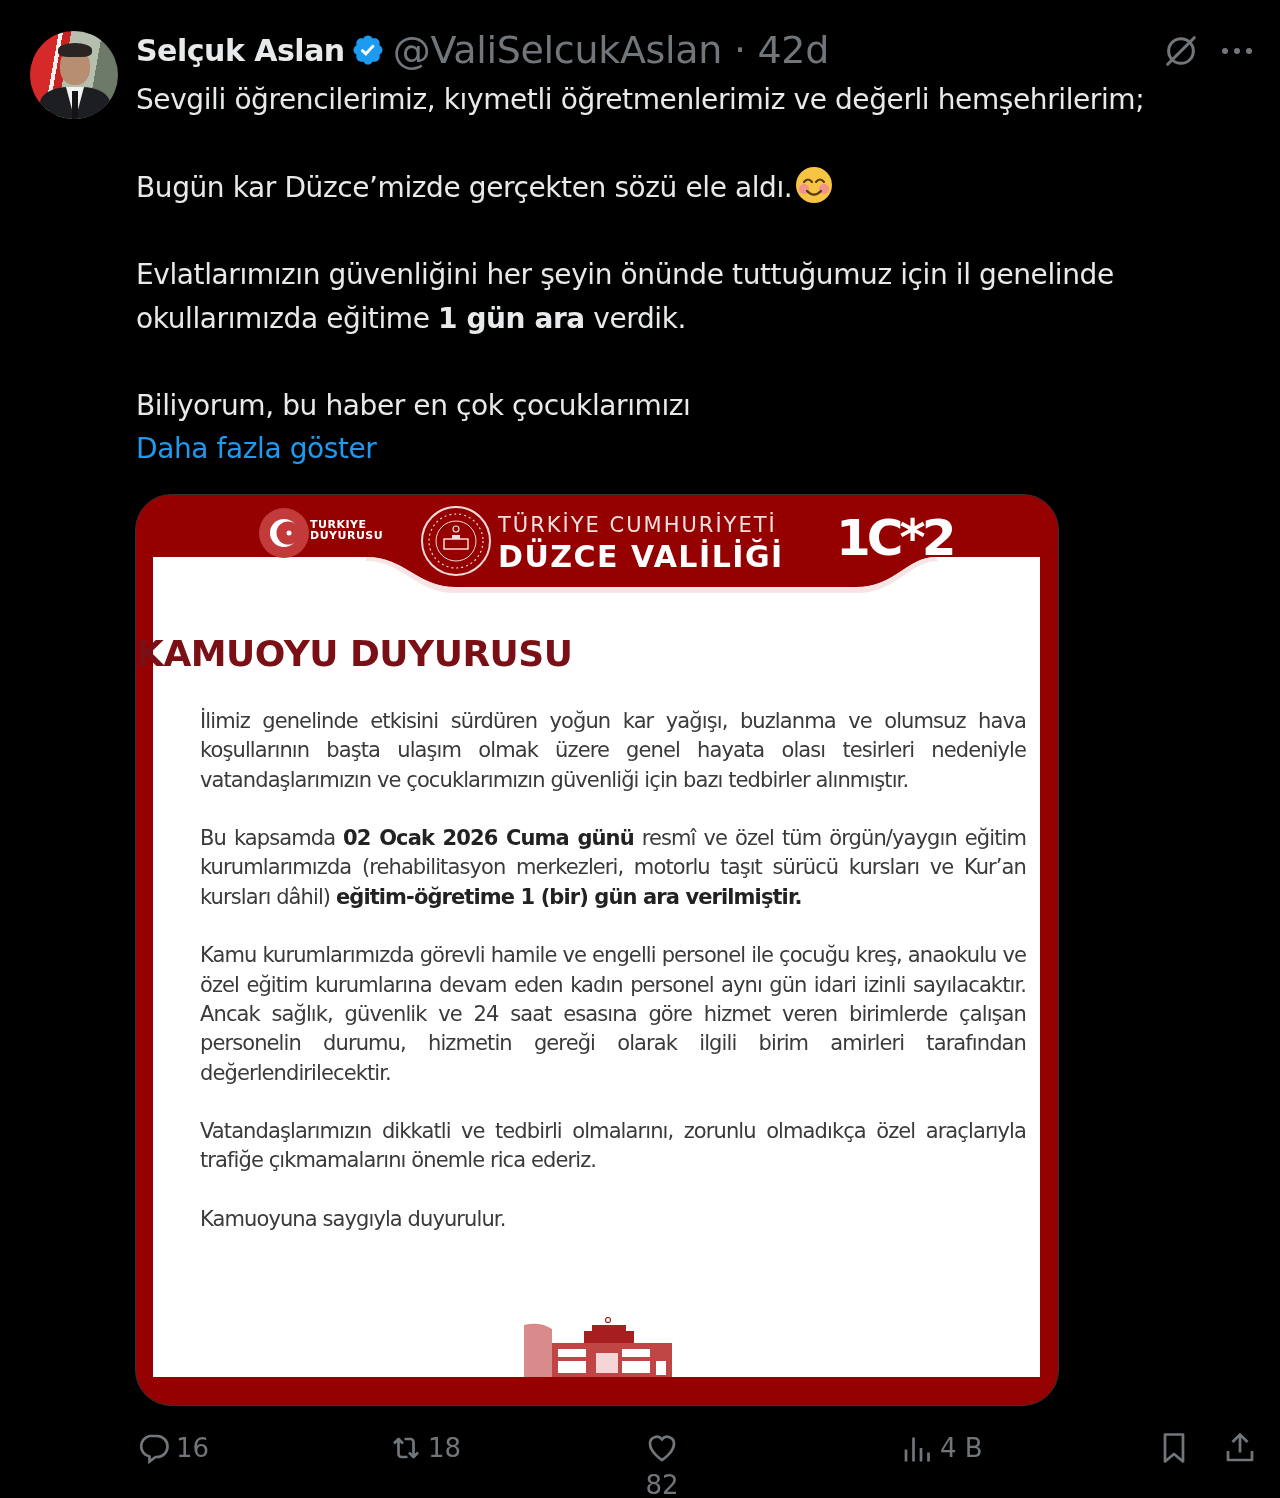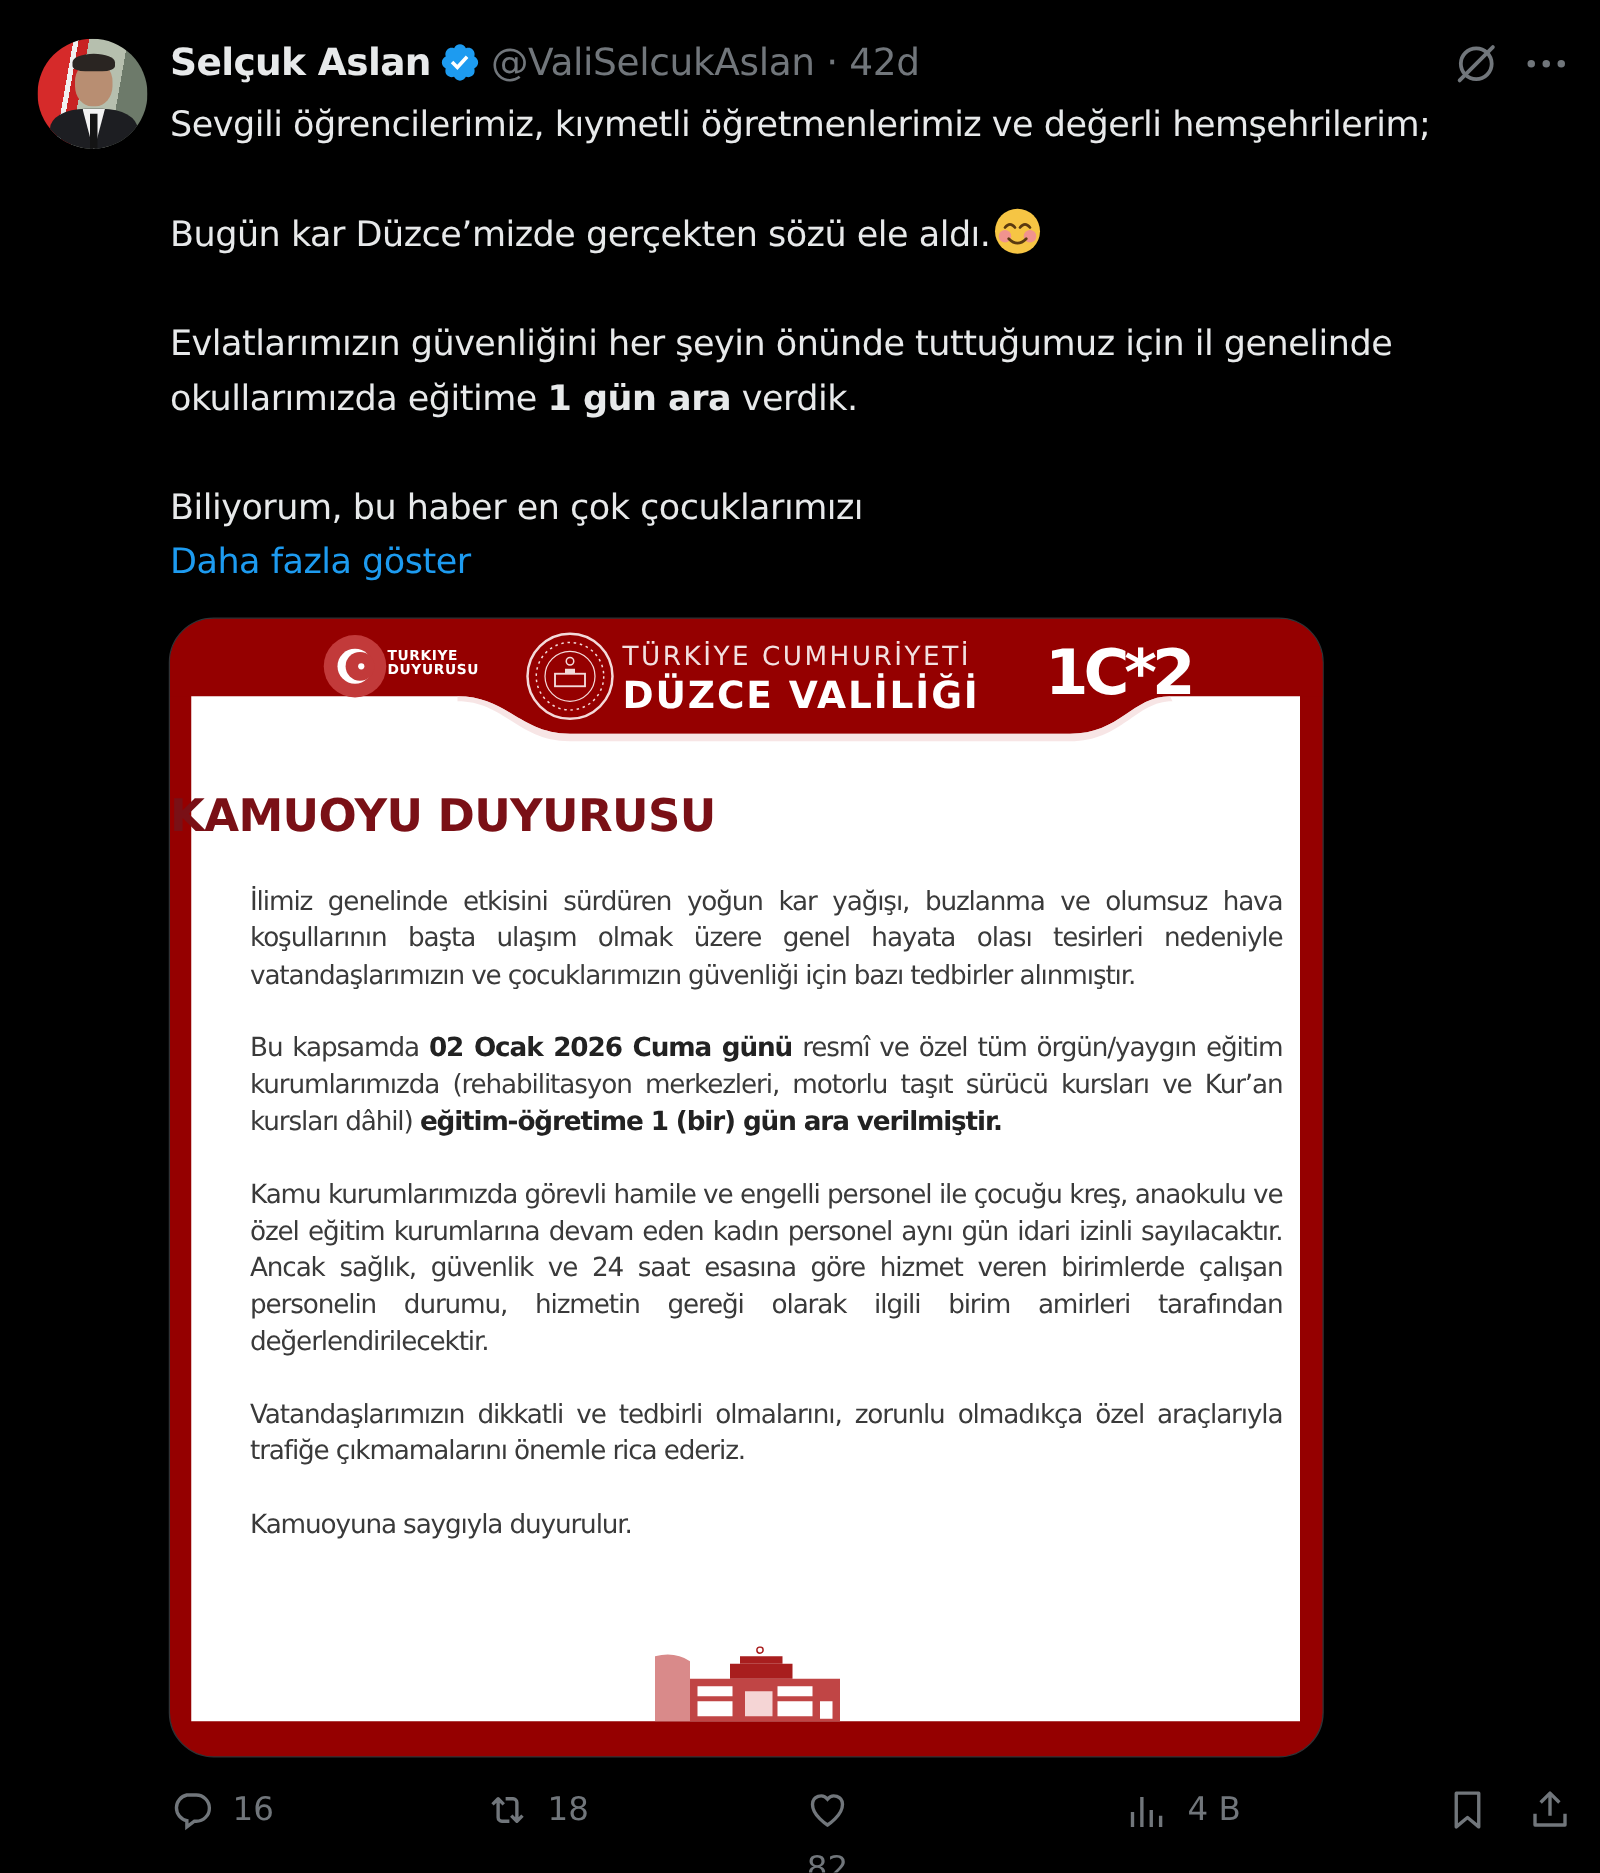--- a/index.html
+++ b/index.html
@@ -14,21 +14,21 @@
     }
     .avatar .face { position:absolute; left: 30px; top: 18px; width: 30px; height: 36px; border-radius: 45%; background:#b88e72; }
     .avatar .hair { position:absolute; left: 28px; top: 12px; width: 34px; height: 14px; border-radius: 50% 50% 30% 30%; background:#2a2522; }
     .avatar .suit { position:absolute; left: 10px; top: 56px; width: 70px; height: 40px; border-radius: 40% 40% 0 0; background:#1d1e22; }
     .avatar .shirt { position:absolute; left: 36px; top: 56px; width: 18px; height: 34px; background:#f2f2f2; clip-path: polygon(0 0,100% 0,50% 100%); }
     .avatar .tie { position:absolute; left: 42px; top: 60px; width: 6px; height: 30px; background:#141414; }
 
     .header { position: absolute; left: 136px; top: 28px; height: 44px; display: flex; align-items: center; white-space: nowrap; }
     .name { font-weight: bold; font-size: 30px; color: #e7e9ea; letter-spacing: -0.5px; }
     .verified { width: 34px; height: 34px; margin: 0 8px 0 6px; }
-    .handle { font-size: 30px; color: #71767b; letter-spacing: -0.3px; }
+    .handle { font-size: 38px; color: #71767b; letter-spacing: -0.3px; }
 
     .grok-icon { position: absolute; left: 1162px; top: 32px; width: 38px; height: 38px; }
     .more-icon { position: absolute; left: 1222px; top: 40px; width: 36px; height: 22px; display:flex; gap:6px; align-items:center; }
     .more-icon i { width: 6px; height: 6px; border-radius: 50%; background:#71767b; display:block; }
 
     .tweet-text { position: absolute; left: 136px; top: 78px; width: 1110px; font-size: 28px; line-height: 43.5px; color: #e7e9ea; letter-spacing: -0.4px; }
     .tweet-text p { white-space: nowrap; }
     .tweet-text .gap { height: 43.5px; }
     .tweet-text b { font-weight: bold; }
     .emoji { display:inline-block; width: 40px; height: 40px; vertical-align: -8px; margin-left: 2px; }
@@ -53,21 +53,21 @@
     .emblem-102 { position:absolute; left: 700px; top: 14px; font-weight: bold; font-size: 50px; color:#ffffff; letter-spacing: -4px; white-space: nowrap; }
 
     .notice-title { position:absolute; left: 0; width: 924px; top: 138px; text-align:left; font-family: "DejaVu Sans", sans-serif; font-weight: bold; font-size: 36px; color:#7a1016; letter-spacing: -0.5px; }
     .notice-body { position:absolute; left: 64px; top: 212px; width: 826px; font-family: "DejaVu Sans", sans-serif; font-size: 21px; line-height: 29.3px; color:#3a3a3a; letter-spacing: -0.9px; text-align: justify; }
     .notice-body p { margin-bottom: 29.3px; }
     .notice-body b { color: #222; }
 
     .building { position:absolute; left: 386px; top: 822px; width: 150px; height: 60px; }
 
     .actions { position:absolute; left: 0; top: 1430px; width: 1280px; height: 50px; }
-    .action { position:absolute; top: 0; display:flex; align-items:center; gap: 14px; color:#71767b; font-size: 26px; cursor:pointer; }
+    .action { position:absolute; top: 0; display:flex; align-items:center; gap: 4px; color:#71767b; font-size: 26px; cursor:pointer; }
     .action svg { width: 36px; height: 36px; }
   </style>
 </head>
 <body>
 
 <div class="avatar">
   <div class="suit"></div>
   <div class="shirt"></div>
   <div class="tie"></div>
   <div class="face"></div>

